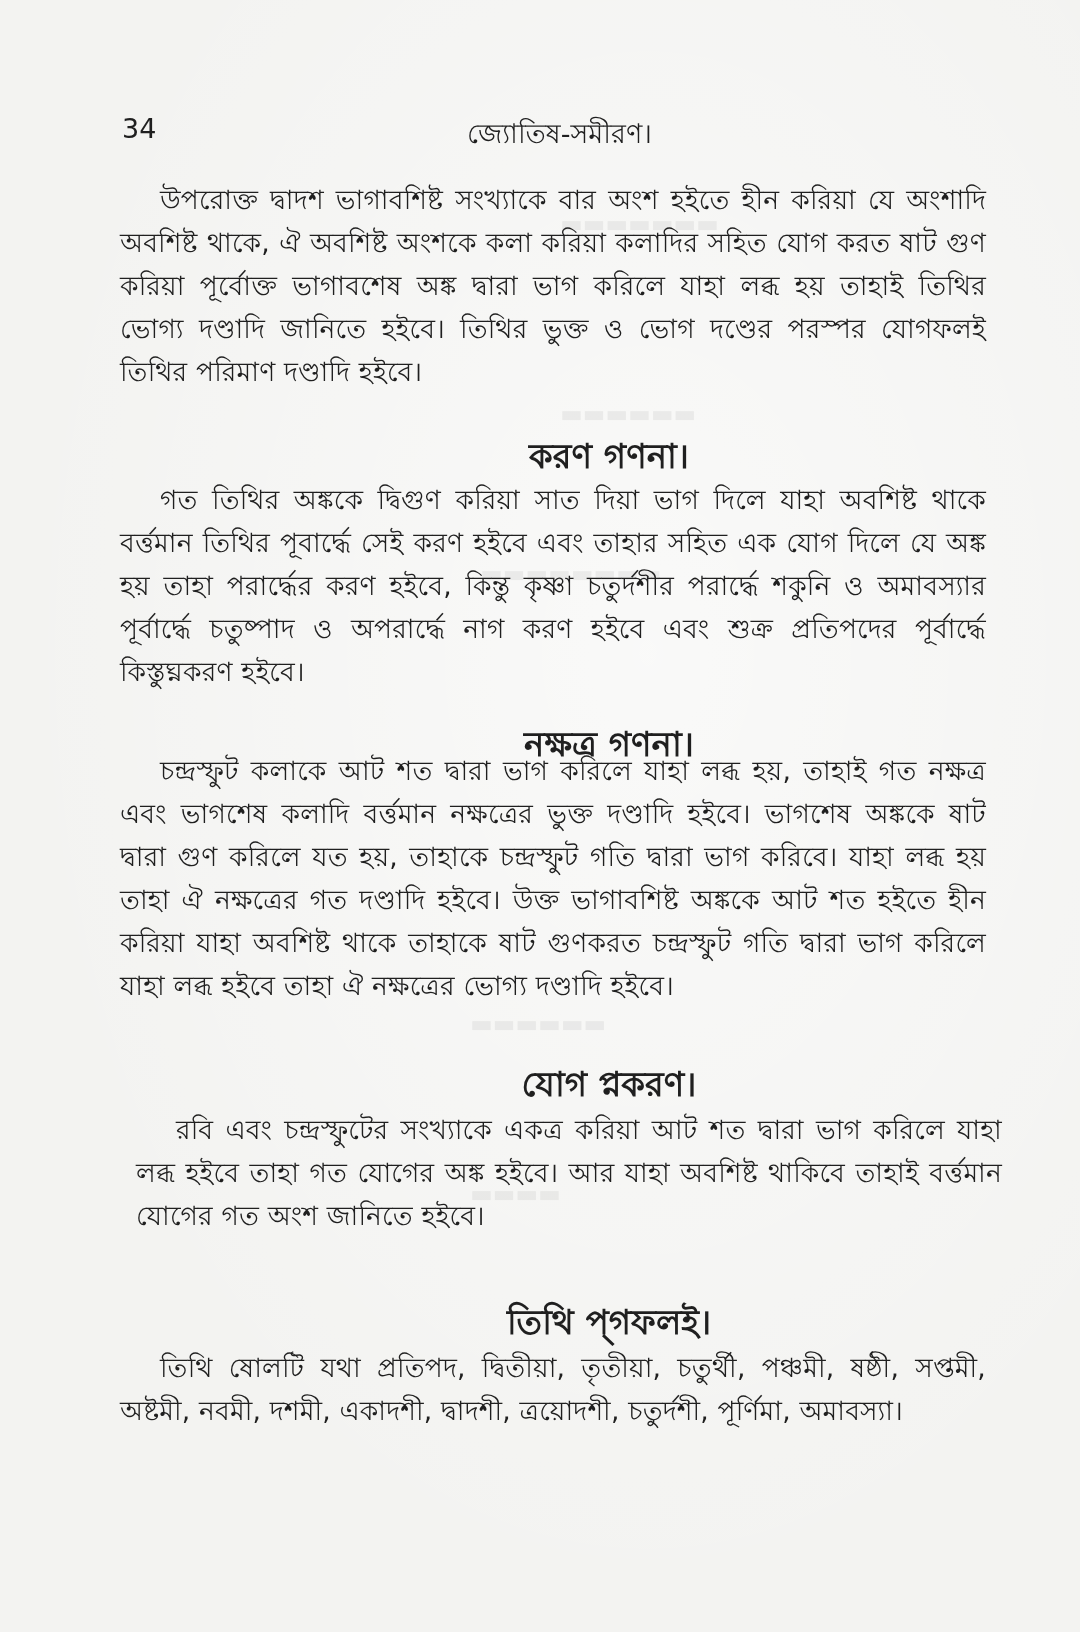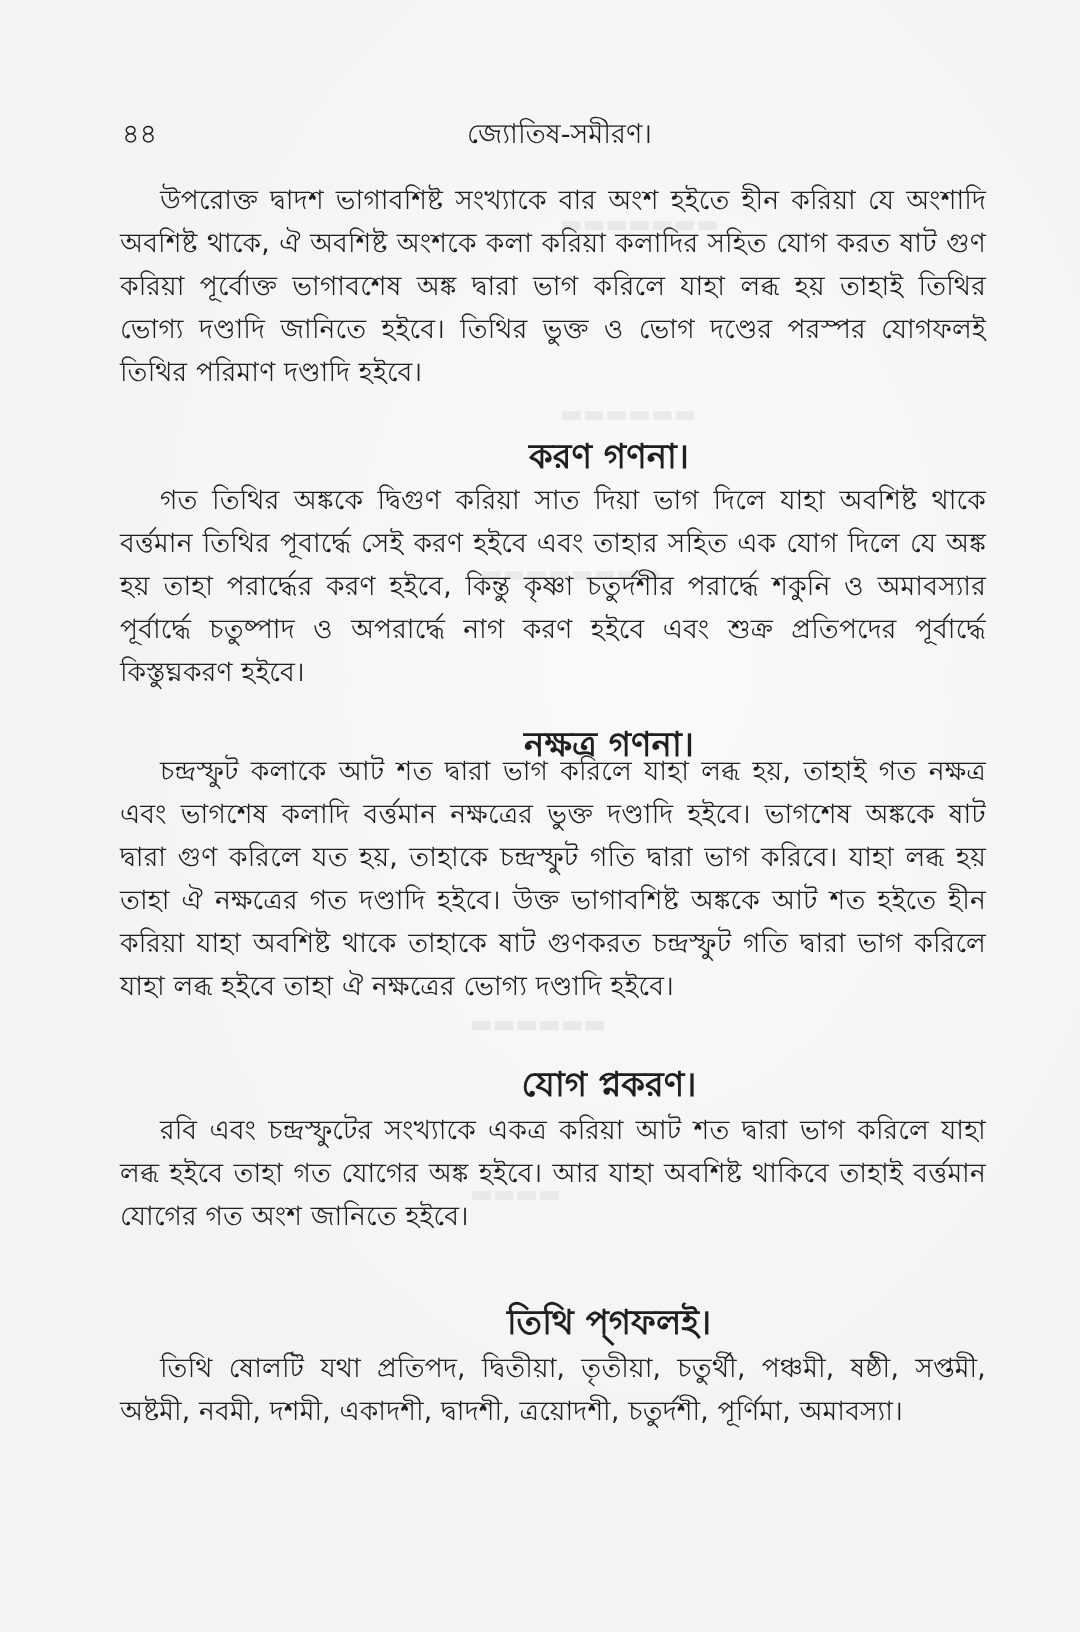--- a/index.html
+++ b/index.html
@@ -74,37 +74,37 @@
       line-height: 40px;
       margin: 16px;
       padding-left: 40px;
     }
     #p1 { position: absolute; top: 0; left: 0; width: 866px; }
     #h1 { position: absolute; top: 242px; left: 0; width: 866px; }
     #p2 { position: absolute; top: 300px; left: 0; width: 866px; }
     #h2 { position: absolute; top: 530px; left: 0; width: 866px; }
     #p3 { position: absolute; top: 571px; left: 0; width: 866px; }
     #h3 { position: absolute; top: 870px; left: 0; width: 866px; }
-    #p4 { position: absolute; top: 930px; left: 0; width: 866px; }
+    #p4 { position: absolute; top: 930px; left: 16px; width: 866px; }
     #h4 { position: absolute; top: 1108px; left: 0; width: 866px; }
     #p5 { position: absolute; top: 1168px; left: 0; width: 866px; }
   </style>
 </head>
 <body>
 
 <div class="page">
 
   <div class="bleed" style="top:210px;left:560px;">▬▬▬▬▬▬▬</div>
   <div class="bleed" style="top:400px;left:560px;">▬▬▬▬▬▬</div>
   <div class="bleed" style="top:560px;left:480px;">▬▬▬▬▬▬▬▬</div>
   <div class="bleed" style="top:1010px;left:470px;">▬▬▬▬▬▬</div>
   <div class="bleed" style="top:1180px;left:470px;">▬▬▬▬</div>
 
   <div class="header">
-    <span class="page-number">৪৪</span>
+    <span class="page-number">34</span>
     <div class="running-title">জ্যোতিষ-সমীরণ।</div>
   </div>
 
   <div class="content">
     <p id="p1" class="para">উপরোক্ত দ্বাদশ ভাগাবশিষ্ট সংখ্যাকে বার অংশ হইতে হীন করিয়া যে অংশাদি অবশিষ্ট থাকে, ঐ অবশিষ্ট অংশকে কলা করিয়া কলাদির সহিত যোগ করত ষাট গুণ করিয়া পূর্বোক্ত ভাগাবশেষ অঙ্ক দ্বারা ভাগ করিলে যাহা লব্ধ হয় তাহাই তিথির ভোগ্য দণ্ডাদি জানিতে হইবে। তিথির ভুক্ত ও ভোগ দণ্ডের পরস্পর যোগফলই তিথির পরিমাণ দণ্ডাদি হইবে।</p>
 
     <h2 id="h1" class="heading">করণ গণনা।</h2>
     <p id="p2" class="para">গত তিথির অঙ্ককে দ্বিগুণ করিয়া সাত দিয়া ভাগ দিলে যাহা অবশিষ্ট থাকে বর্ত্তমান তিথির পূবার্দ্ধে সেই করণ হইবে এবং তাহার সহিত এক যোগ দিলে যে অঙ্ক হয় তাহা পরার্দ্ধের করণ হইবে, কিন্তু কৃষ্ণা চতুর্দশীর পরার্দ্ধে শকুনি ও অমাবস্যার পূর্বার্দ্ধে চতুষ্পাদ ও অপরার্দ্ধে নাগ করণ হইবে এবং শুক্র প্রতিপদের পূর্বার্দ্ধে কিস্তুঘ্নকরণ হইবে।</p>
 
     <h2 id="h2" class="heading">নক্ষত্র গণনা।</h2>

